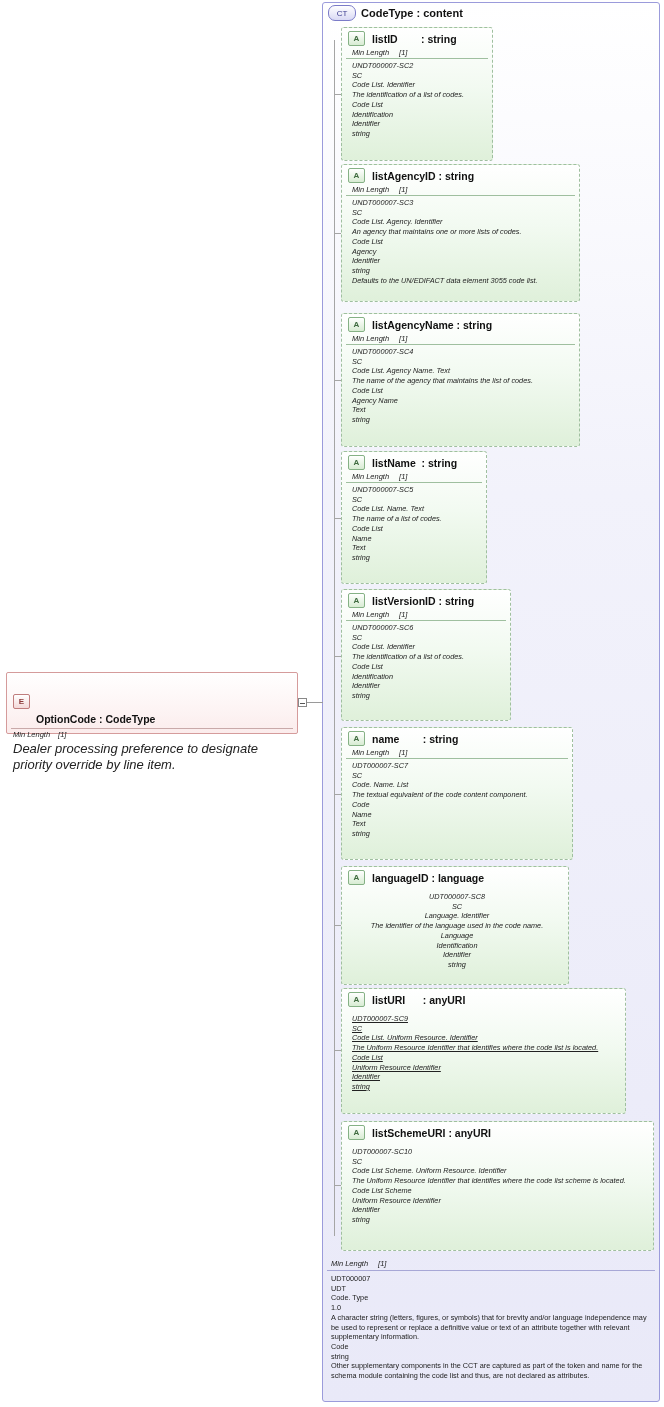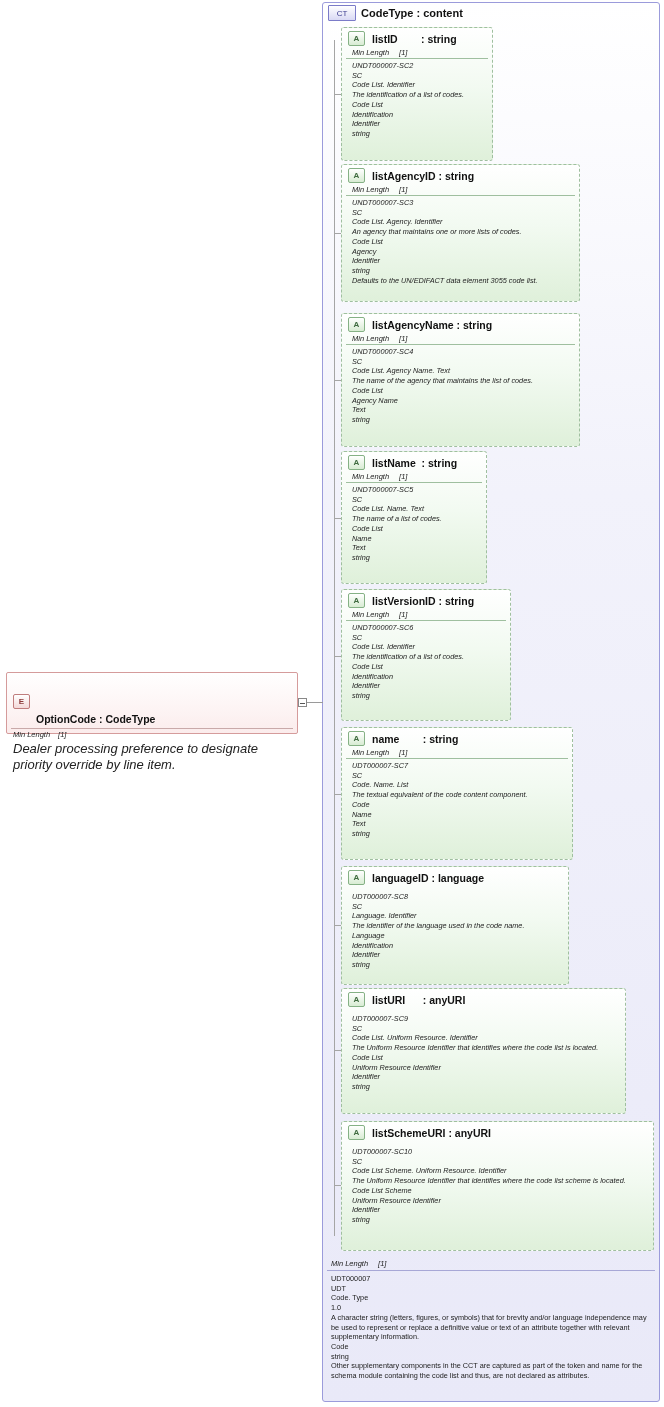--- a/index.html
+++ b/index.html
@@ -11,21 +11,21 @@
     position:absolute;left:322px;top:2px;width:338px;height:1400px;
     border:1px solid #9b9bdb;border-radius:3px;
     background:linear-gradient(to bottom,#ffffff 0%,#f2f2fb 35%,#e9e9f8 100%);
     box-sizing:border-box;
   }
   .ct-head{
     position:absolute;left:328px;top:4px;height:18px;display:flex;align-items:center;gap:5px;
   }
   .ct-badge{
     display:inline-flex;align-items:center;justify-content:center;
-    width:26px;height:14px;border:1px solid #7b7bc8;border-radius:1px;
+    width:26px;height:14px;border:1px solid #7b7bc8;border-radius:7px;
     background:linear-gradient(to bottom,#ffffff,#d9d9f4);
     font-size:8px;font-weight:normal;color:#3b3b8f;letter-spacing:0px;
   }
   .ct-title{font-size:11px;font-weight:bold;color:#111;}
 
   
   .el-box{
     position:absolute;left:6px;top:672px;width:292px;height:62px;
     border:1px solid #d59b9b;border-radius:2px;
     background:linear-gradient(to bottom,#ffffff 0%,#fdf4f4 60%,#fbecec 100%);
@@ -253,39 +253,39 @@
       <div>string</div>
     </div>
   </div>
   <div class="stub" style="left:334px;top:794px;width:7px;"></div>
 
   <div class="attr" style="left:341px;top:866px;width:228px;height:119px;">
     <div class="attr-head">
       <span class="attr-badge">A</span>
       <span class="attr-title">languageID : language</span>
     </div>
-    <div class="attr-lines" style="padding-top:6px;">
+    <div class="attr-lines" style="padding-top:6px;text-align:center;">
       <div>UDT000007-SC8</div>
       <div>SC</div>
       <div>Language. Identifier</div>
       <div>The identifier of the language used in the code name.</div>
       <div>Language</div>
       <div>Identification</div>
       <div>Identifier</div>
       <div>string</div>
     </div>
   </div>
   <div class="stub" style="left:334px;top:925px;width:7px;"></div>
 
   <div class="attr" style="left:341px;top:988px;width:285px;height:126px;">
     <div class="attr-head">
       <span class="attr-badge">A</span>
       <span class="attr-title">listURI      : anyURI</span>
     </div>
-    <div class="attr-lines" style="padding-top:6px;">
+    <div class="attr-lines" style="padding-top:6px;text-decoration:underline;">
       <div>UDT000007-SC9</div>
       <div>SC</div>
       <div>Code List. Uniform Resource. Identifier</div>
       <div>The Uniform Resource Identifier that identifies where the code list is located.</div>
       <div>Code List</div>
       <div>Uniform Resource Identifier</div>
       <div>Identifier</div>
       <div>string</div>
     </div>
   </div>

